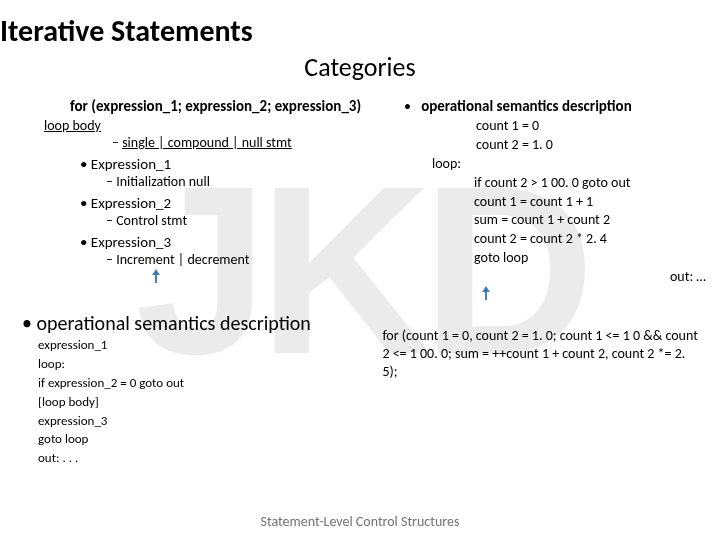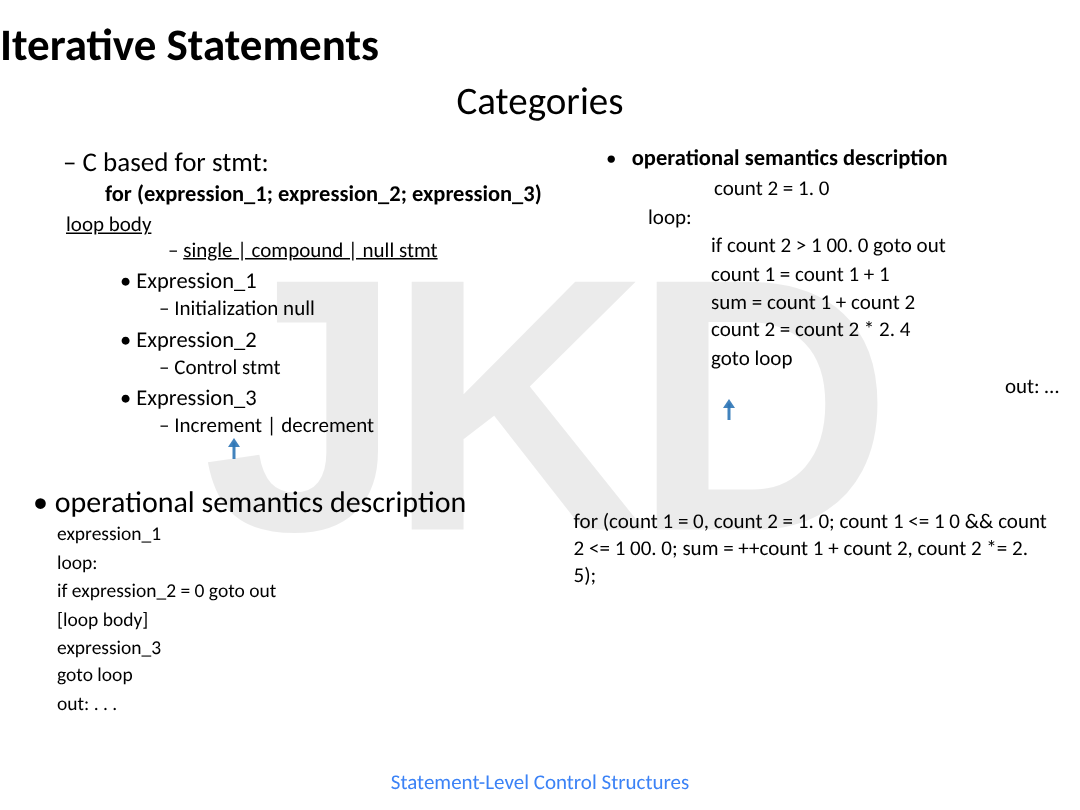--- a/index.html
+++ b/index.html
@@ -122,21 +122,21 @@
     margin-top: 6px;
     line-height: 1.3;
   }
   .footer {
     position: absolute;
     bottom: 10px;
     left: 0;
     right: 0;
     text-align: center;
     font-size: 14px;
-    color: #3b82f6;
+    color: #737373;
     font-weight: 400;
   }
   .bottom-row {
     display: flex;
     flex-direction: row;
     margin-top: 0;
   }
   .bottom-left { width: 52%; }
   .bottom-right {
     width: 48%;
@@ -194,41 +194,41 @@
 
 <div class="watermark">JKD</div>
 
 <div class="content">
 
   <div class="title">Iterative Statements</div>
   <div class="subtitle">Categories</div>
 
   <div class="cols">
     <div class="left">
-      <div class="h-dash">–  C based for stmt:</div>
       <div class="for-line">
         <span class="for-kw">for (expression_1; expression_2; expression_3)</span>
       </div>
       <div class="loop-body">loop body</div>
       <div class="loop-body-sub">
         <span>–  </span><span class="u">single | compound | null stmt</span>
       </div>
       <div class="expr">•  Expression_1</div>
       <div class="expr-sub">–  Initialization null</div>
       <div class="expr">•  Expression_2</div>
       <div class="expr-sub">–  Control stmt</div>
       <div class="expr">•  Expression_3</div>
       <div class="expr-sub">–  Increment | decrement</div>
       <div><span class="arrow arrow-up"></span></div>
     </div>
 
     <div class="right">
       <div class="opsem-hdr">
         <span class="opsem-dot">•</span>&nbsp;&nbsp;&nbsp;<span>operational semantics description</span>
       </div>
+      <div class="mono-like">count 1 = 0</div>
       <div class="mono-like">count 2 = 1. 0</div>
       <div class="mono-like loop">loop:</div>
       <div class="mono-like body">if count 2 &gt; 1 00. 0 goto out</div>
       <div class="mono-like body">count 1 = count 1 + 1</div>
       <div class="mono-like body">sum = count 1 + count 2</div>
       <div class="mono-like body">count 2 = count 2 * 2. 4</div>
       <div class="mono-like body">goto loop</div>
       <div class="mono-like out">out: …</div>
       <div class="arrow-wrap-r"><span class="arrow arrow-up-r"></span></div>
     </div>

